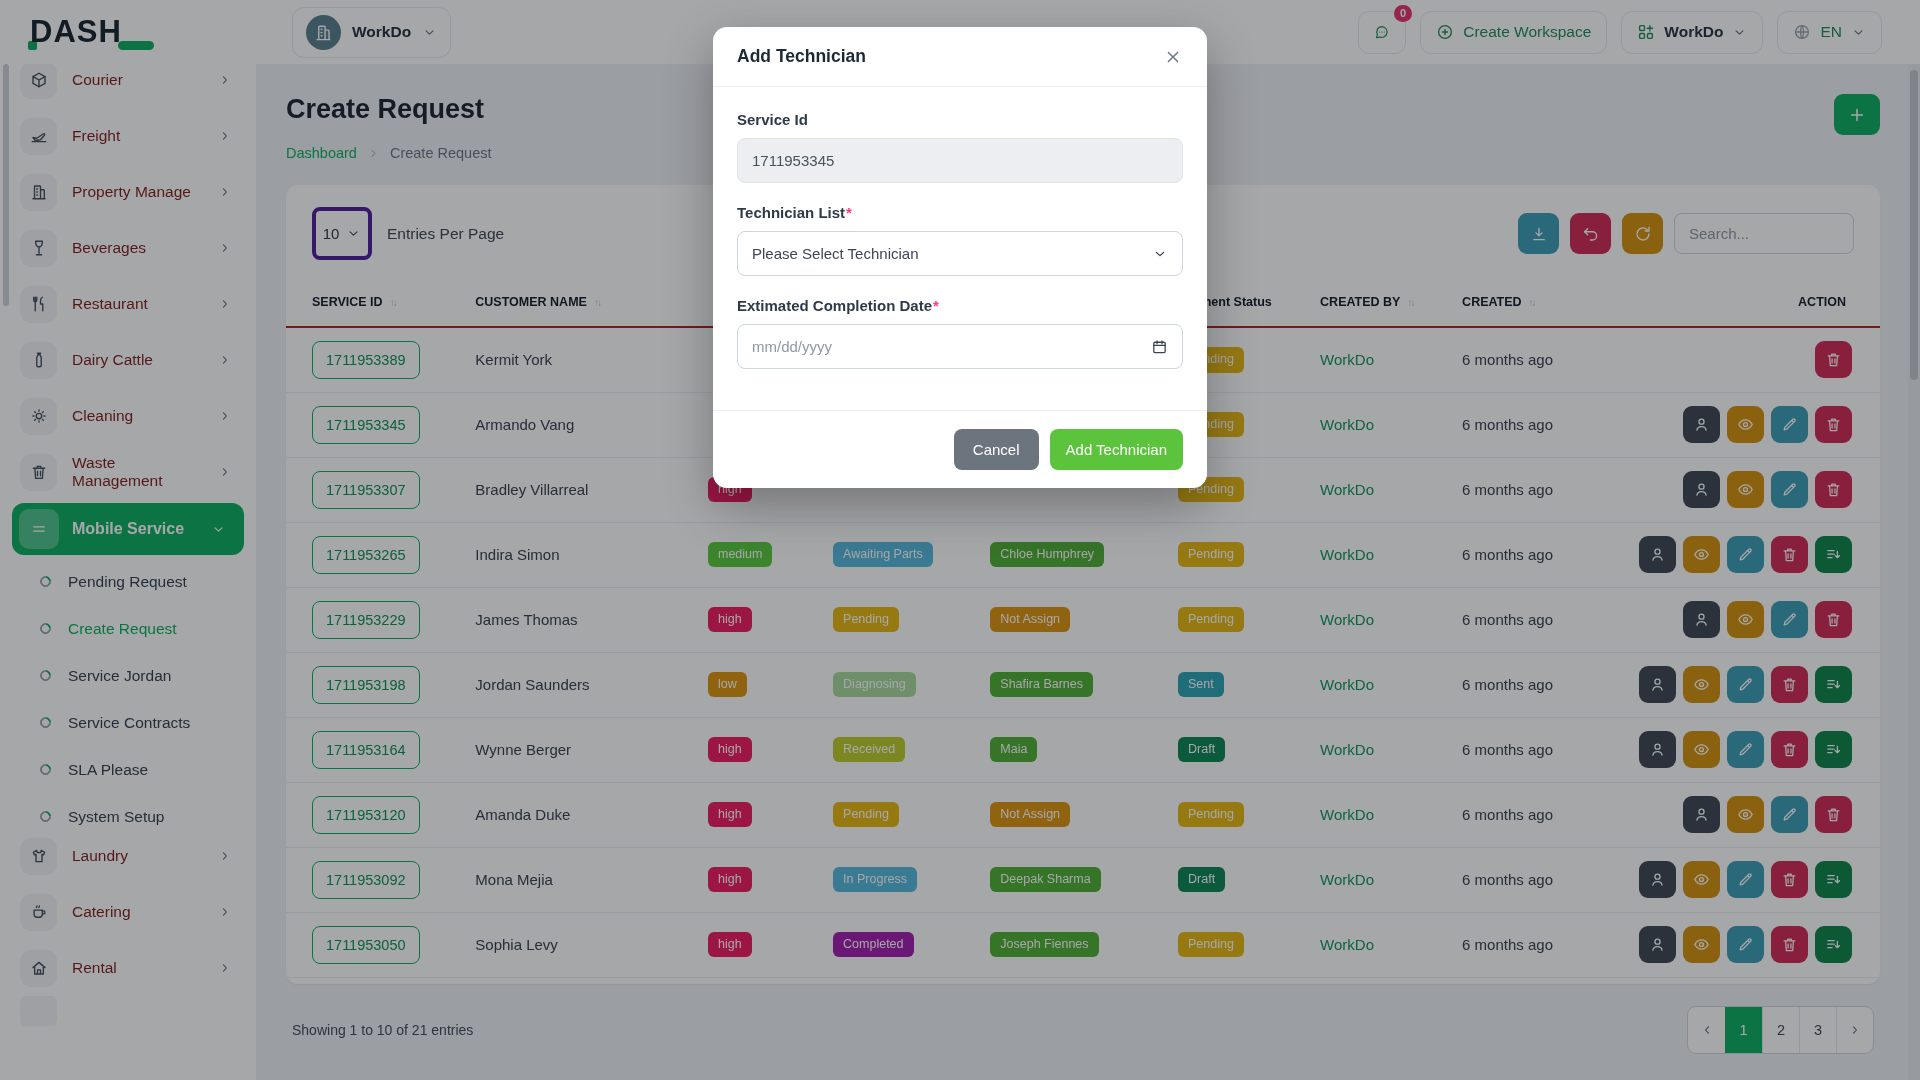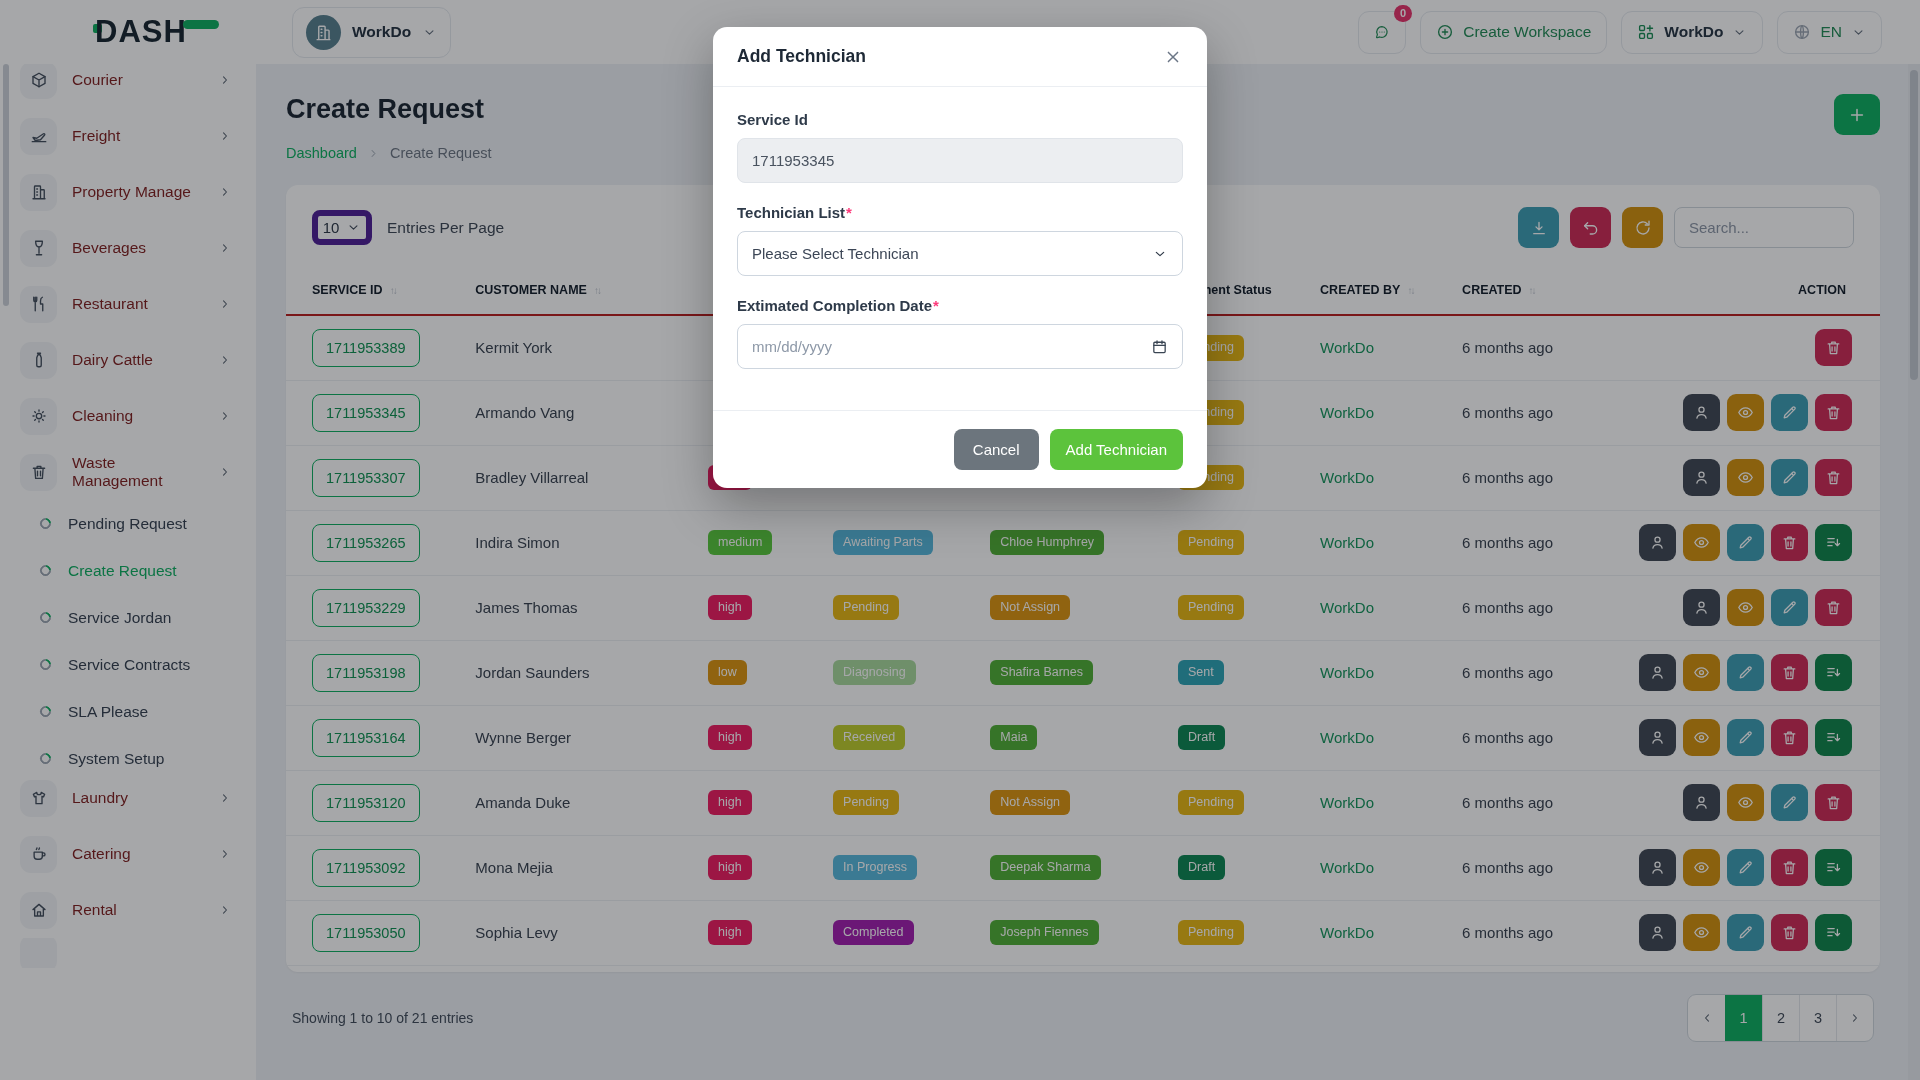--- a/index.html
+++ b/index.html
@@ -4,21 +4,21 @@
 <style>
   :root{ --accent:#0CAF60; }
   *{box-sizing:border-box; margin:0; padding:0; font-family:"Liberation Sans","DejaVu Sans",sans-serif;}
   html,body{width:1920px;height:1080px;overflow:hidden;background:#eef1f5;}
   button{border:none;background:none;cursor:pointer;font-family:inherit;}
   svg.ic{width:18px;height:18px;display:block;}
   svg.ic *{fill:none;stroke:currentColor;stroke-width:1.8;stroke-linecap:round;stroke-linejoin:round;}
 
   
   .header{position:fixed;top:0;left:0;right:0;height:64px;background:#fff;display:flex;align-items:center;z-index:1;}
-  .logo-wrap{width:256px;padding-left:93px;display:flex;align-items:flex-start;}
+  .logo-wrap{width:256px;padding-left:28px;display:flex;align-items:flex-end;}
   .logo{font-weight:800;font-size:31px;color:#15242e;letter-spacing:1px;display:flex;align-items:center;}
   .logo-dash{width:36px;height:9px;background:var(--accent);border-radius:5px;margin-left:-4px;margin-top:6px;}
   .logo-dot{width:9px;height:9px;background:var(--accent);border-radius:2px;margin-right:-7px;margin-top:10px;}
   .org{display:flex;align-items:center;gap:11px;border:1px solid #e5e9ee;border-radius:12px;padding:7px 13px;margin-left:36px;cursor:pointer;}
   .org-avatar{width:35px;height:35px;border-radius:50%;background:#567f8e;display:flex;align-items:center;justify-content:center;color:#fff;}
   .org-avatar svg.ic{width:19px;height:19px;}
   .org-name{font-size:15.5px;font-weight:600;color:#22303f;}
   .chev-sm{color:#5f6b7a;}
   .chev-sm svg.ic, .chev-xs svg.ic{width:15px;height:15px;}
   .h-right{margin-left:auto;display:flex;gap:14px;align-items:center;padding-right:38px;}
@@ -52,21 +52,21 @@
   .page-title{font-size:27px;font-weight:700;color:#182430;}
   .add-btn{margin-left:auto;width:46px;height:41px;background:var(--accent);border-radius:9px;color:#fff;display:flex;align-items:center;justify-content:center;}
   .add-btn svg.ic{width:20px;height:20px;}
   .breadcrumb{margin-top:10px;font-size:14.5px;display:flex;gap:10px;align-items:center;}
   .breadcrumb .bc-home{color:var(--accent);text-decoration:none;cursor:pointer;}
   .bc-sep{color:#939dab;}
   .bc-sep svg.ic{width:13px;height:13px;}
   .bc-current{color:#6a7482;}
   .card{margin-top:24px;background:#fff;border-radius:12px;padding:22px 0 6px;box-shadow:0 1px 2px rgba(16,24,40,.05);}
   .controls{display:flex;align-items:center;padding:0 26px;margin-bottom:20px;}
-  .select{width:60px;height:35px;border:6px solid #4c1d95;border-radius:8px;display:flex;align-items:center;justify-content:center;gap:7px;font-size:15px;color:#2b3645;cursor:pointer;}
+  .select{width:60px;height:53px;border:4px solid #4c1d95;border-radius:8px;display:flex;align-items:center;justify-content:center;gap:7px;font-size:15px;color:#2b3645;cursor:pointer;}
   .entries-label{margin-left:15px;color:#3c4654;font-size:15.5px;}
   .controls-right{margin-left:auto;display:flex;gap:11px;align-items:center;}
   .tool{width:41px;height:41px;border-radius:9px;color:#fff;display:flex;align-items:center;justify-content:center;}
   .search{width:180px;height:41px;border:1px solid #cfd6dd;border-radius:8px;padding:0 14px;font-size:15px;color:#394353;background:#fff;outline:none;}
   .search::placeholder{color:#8b95a5;}
 
   table{width:100%;border-collapse:collapse;}
   thead th{font-size:12.5px;font-weight:700;color:#101b28;text-align:left;padding:15px 16px 17px;border-bottom:2px solid #b91c1c;white-space:nowrap;}
   thead th:first-child,tbody td:first-child{padding-left:26px;}
   .sort{color:#b9bfca;font-size:10px;margin-left:7px;letter-spacing:-2px;font-weight:400;}
@@ -285,20 +285,33 @@
           </svg>
         </span>
     <span class="nav-label">Waste Management</span>
     <span class="nav-chev">
           <svg class="ic" viewBox="0 0 24 24">
             <path d="M9.5 6.5l5 5.5-5 5.5"></path>
           </svg>
         </span>
   </div>
     </nav>
+  <div class="group-active">
+    <span class="group-ic">
+        <svg class="ic" viewBox="0 0 24 24">
+          <path d="M5 9.2h14M5 14.8h14"></path>
+        </svg>
+      </span>
+    <span class="group-label">Mobile Service</span>
+    <span class="group-chev">
+        <svg class="ic" viewBox="0 0 24 24">
+          <path d="M6.5 9.5l5.5 5 5.5-5"></path>
+        </svg>
+      </span>
+  </div>
   <div id="nav-sub">
       <div class="sub-item">
     <span class="sub-bullet"></span>
     <span>Pending Request</span>
   </div>
       <div class="sub-item active">
     <span class="sub-bullet"></span>
     <span>Create Request</span>
   </div>
       <div class="sub-item">

